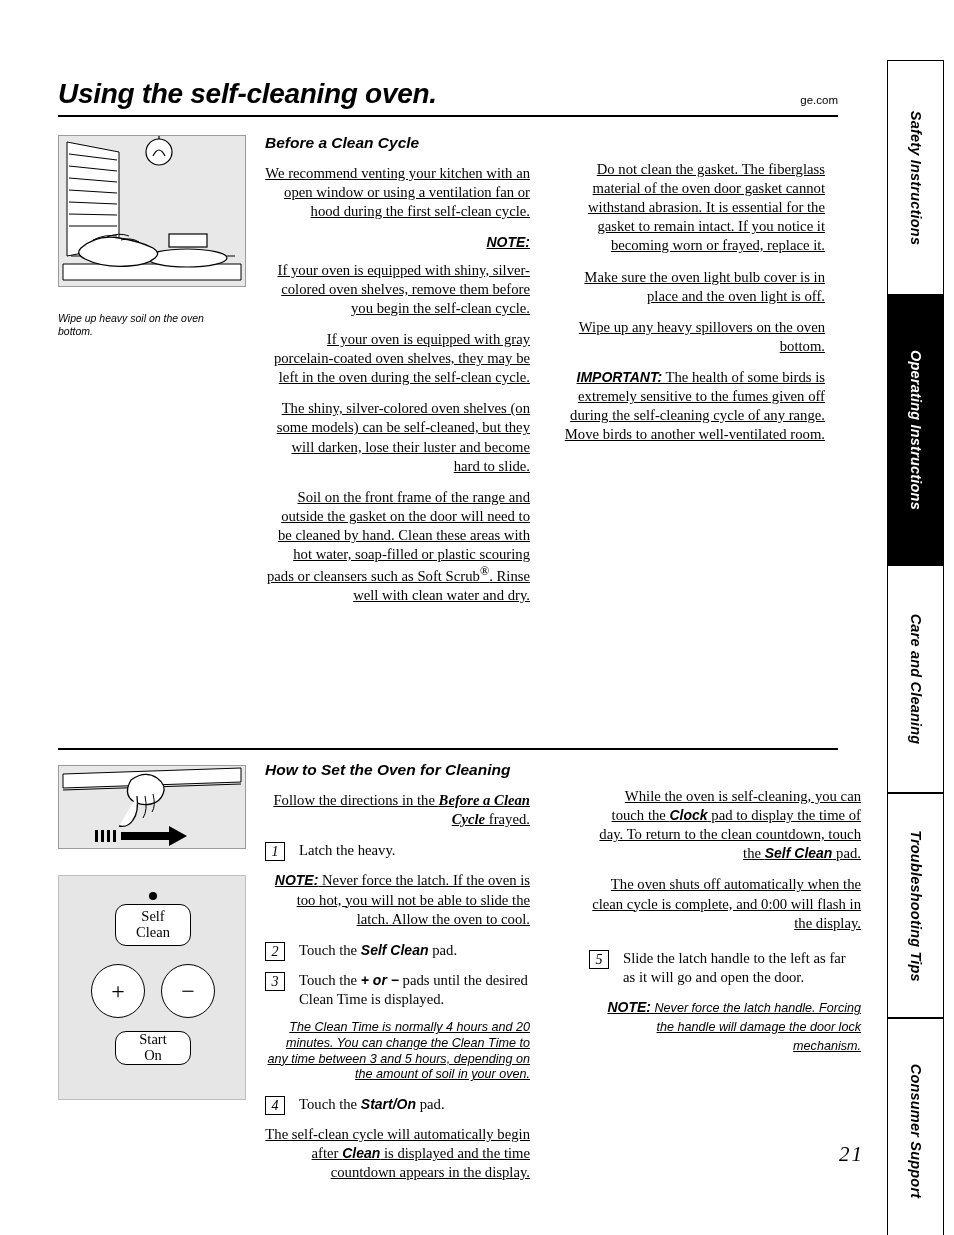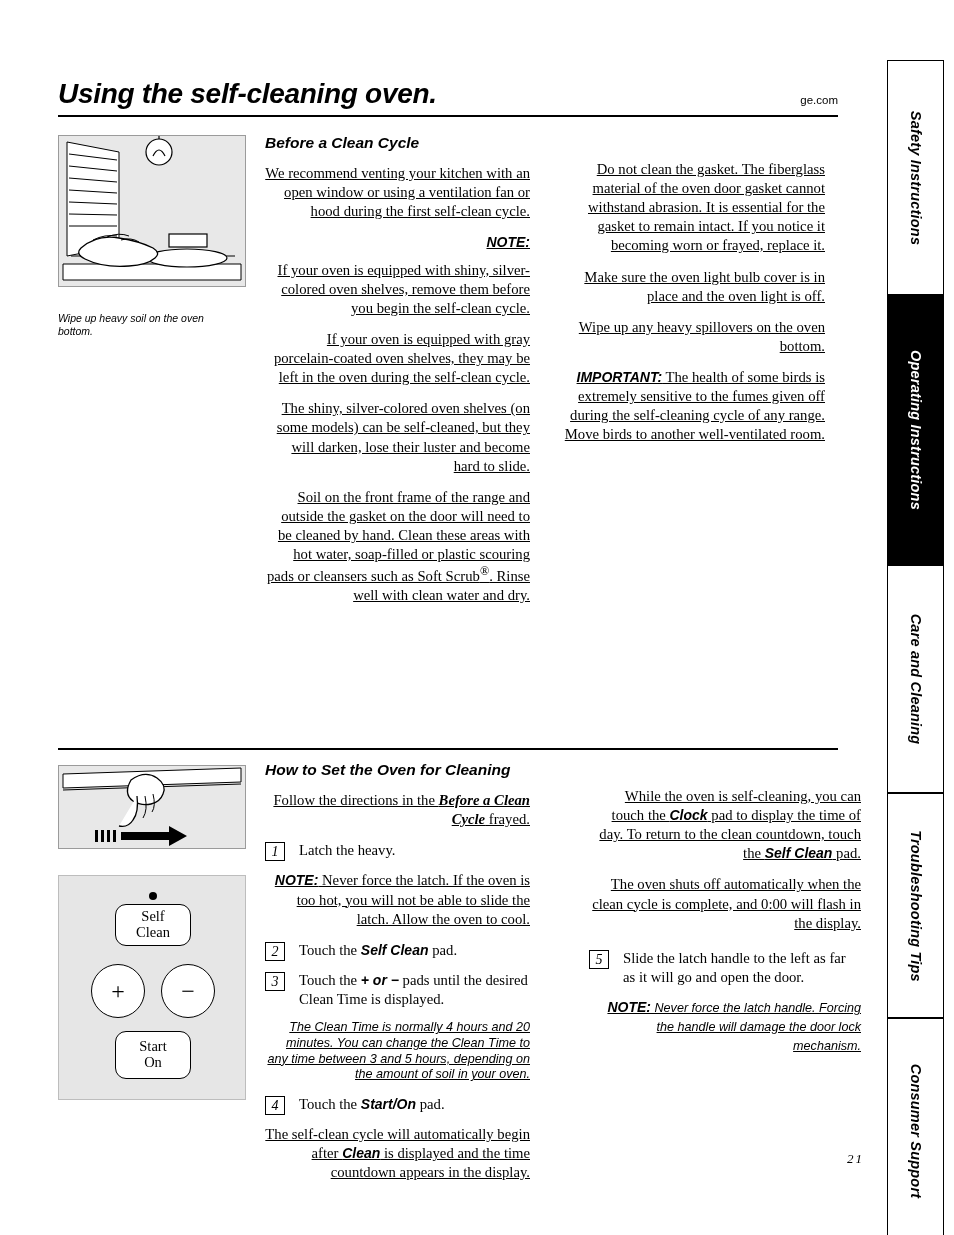--- a/index.html
+++ b/index.html
@@ -130,21 +130,21 @@
   .divider {
     position: absolute;
     left: 58px; top: 748px;
     width: 780px; height: 1.5px;
     background: #000;
   }
 
   .page-num {
     position: absolute;
     right: 90px; bottom: 68px;
-    font-size: 13px;
+    font-size: 21px;
     font-style: italic;
     letter-spacing: 2px;
   }
 
   .small-italic {
     font-family: "Liberation Sans", sans-serif;
     font-style: italic;
     font-size: 12.6px;
     line-height: 1.25;
   }
@@ -286,21 +286,21 @@
   <div class="pad-rect" style="left:56px;top:28px;width:76px;height:42px;">
     <span>Self</span>
     <span>Clean</span>
   </div>
   <div class="pad-circle" style="left:32px;top:88px;width:54px;height:54px;">
     <span>+</span>
   </div>
   <div class="pad-circle" style="left:102px;top:88px;width:54px;height:54px;">
     <span>−</span>
   </div>
-  <div class="pad-rect" style="left:56px;top:155px;width:76px;height:48px;">
+  <div class="pad-rect" style="left:56px;top:155px;width:76px;height:34px;">
     <span>Start</span>
     <span>On</span>
   </div>
 </div>
 
 <div class="col" style="left:265px; top:760px; width:265px;">
   <div class="sub-head">How to Set the Oven for Cleaning</div>
 
   <p><span>Follow the directions in the </span><span class="ser-bold-it">Before a Clean Cycle</span><span> frayed.</span></p>
 

